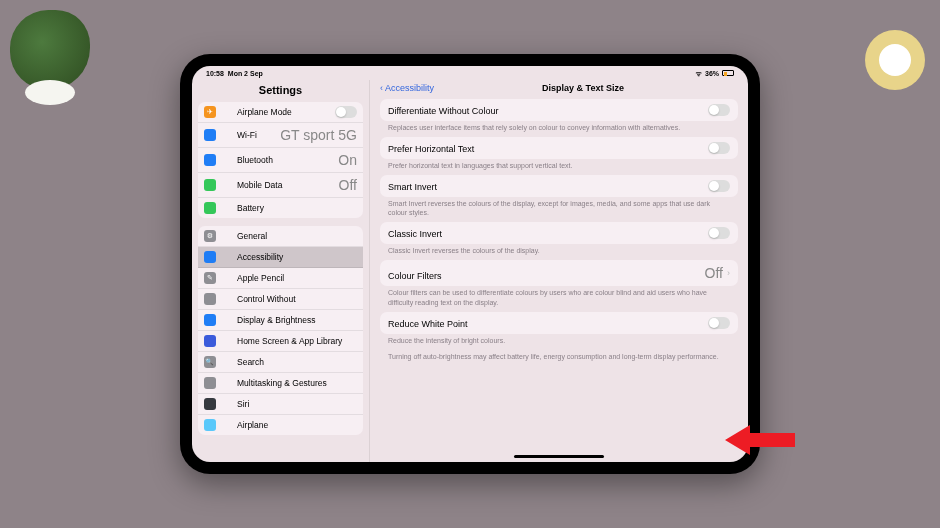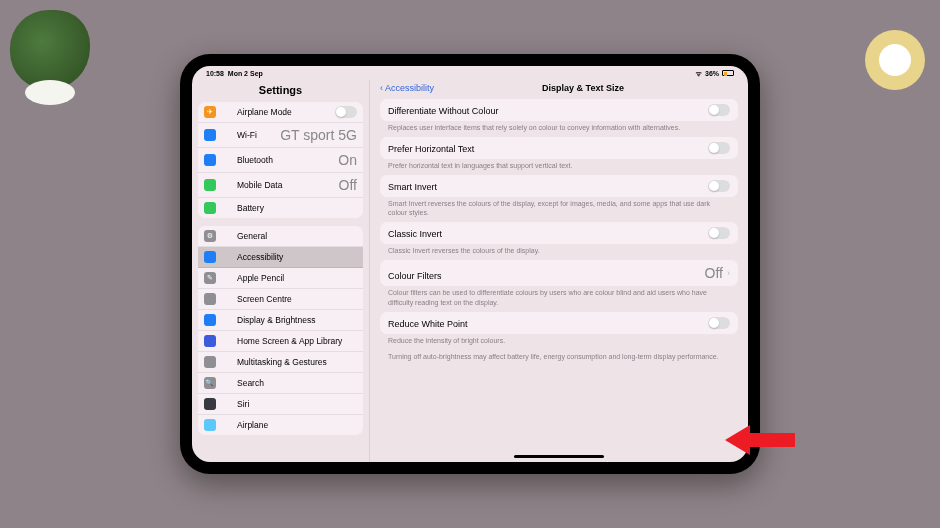--- a/index.html
+++ b/index.html
@@ -271,37 +271,37 @@
               <div class="row selected">
                 <div class="ic" style="background: rgb(31, 125, 245);"></div>
                 <div class="row-label">Accessibility</div>
               </div>
               <div class="row">
                 <div class="ic" style="background: rgb(142, 142, 147);">✎</div>
                 <div class="row-label">Apple Pencil</div>
               </div>
               <div class="row">
                 <div class="ic" style="background: rgb(142, 142, 147);"></div>
-                <div class="row-label">Screen Centre</div>
+                <div class="row-label">Control Without</div>
               </div>
               <div class="row">
                 <div class="ic" style="background: rgb(31, 125, 245);"></div>
                 <div class="row-label">Display &amp; Brightness</div>
               </div>
               <div class="row">
                 <div class="ic" style="background: rgb(59, 91, 219);"></div>
                 <div class="row-label">Home Screen &amp; App Library</div>
               </div>
               <div class="row">
+                <div class="ic" style="background: rgb(142, 142, 147);">🔍</div>
+                <div class="row-label">Search</div>
+              </div>
+              <div class="row">
                 <div class="ic" style="background: rgb(142, 142, 147);"></div>
                 <div class="row-label">Multitasking &amp; Gestures</div>
-              </div>
-              <div class="row">
-                <div class="ic" style="background: rgb(142, 142, 147);">🔍</div>
-                <div class="row-label">Search</div>
               </div>
               <div class="row">
                 <div class="ic" style="background: rgb(54, 57, 63);"></div>
                 <div class="row-label">Siri</div>
               </div>
               <div class="row">
                 <div class="ic" style="background: rgb(90, 200, 250);"></div>
                 <div class="row-label">Airplane</div>
               </div>
             </div>

